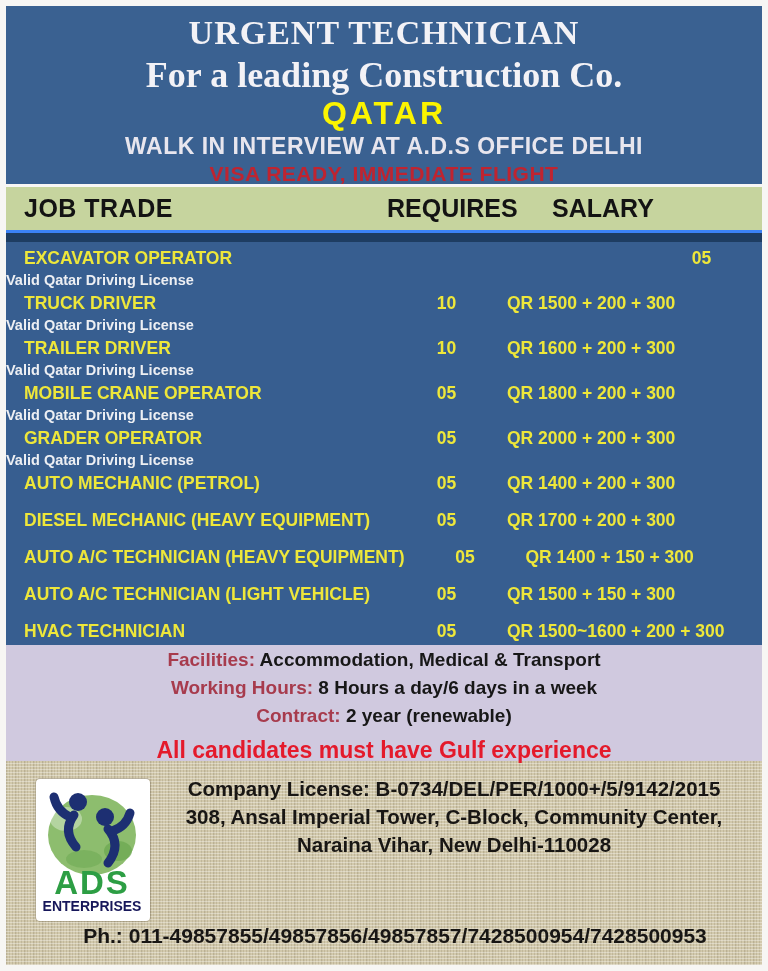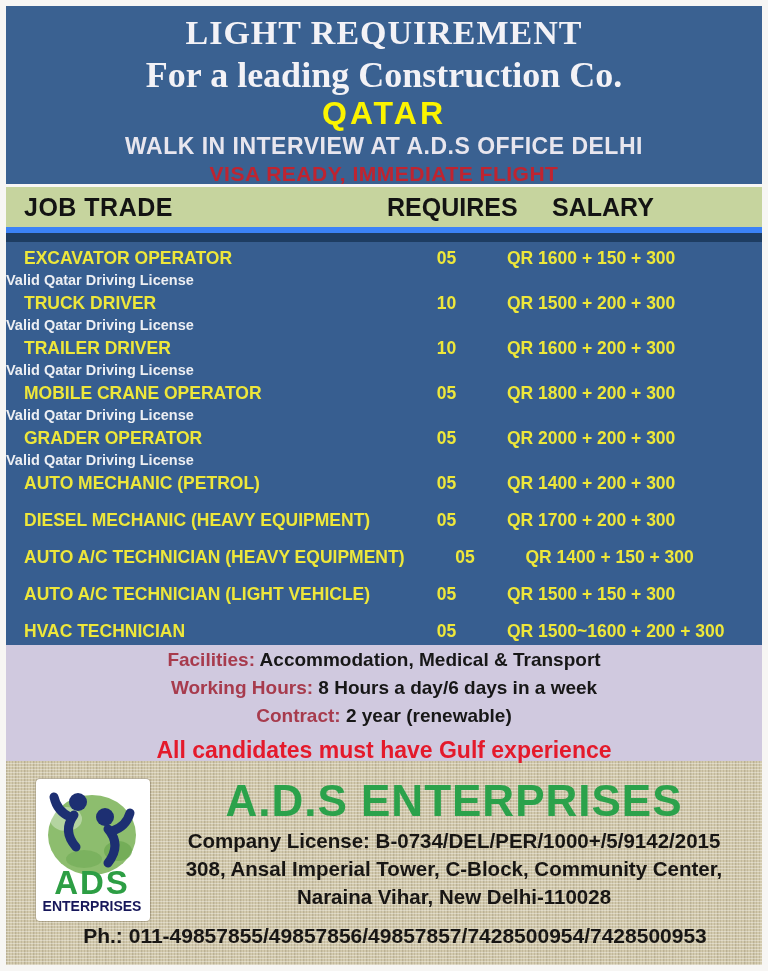--- a/index.html
+++ b/index.html
@@ -50,21 +50,21 @@
     font-weight: bold;
     color: #bf2430;
     letter-spacing: 0.5px;
   }
 
   
   .sec-band {
     height: 46px;
     margin-top: 3px;
     background: #c6d49e;
-    border-bottom: 6px solid #3b82f6;
+    border-bottom: 3px solid #3b82f6;
     display: flex;
     align-items: center;
     padding-left: 18px;
   }
   .band-trade { flex: 1; font-size: 25px; font-weight: bold; color: #131313; letter-spacing: 0.5px; }
   .band-req   { width: 125px; flex-shrink: 0; text-align: center; font-size: 25px; font-weight: bold; color: #131313; }
   .band-sal   { width: 250px; flex-shrink: 0; padding-left: 40px; font-size: 25px; font-weight: bold; color: #131313; }
 
   
   .sec-table {
@@ -158,40 +158,39 @@
     color: #181614;
     white-space: nowrap;
   }
 </style>
 </head>
 <body>
 
 <div class="poster">
 
   <div class="sec-top">
-    <div class="title1">LIGHT REQUIREMENT</div>
+    <div class="title1">URGENT TECHNICIAN</div>
     <div class="title2">For a leading Construction Co.</div>
     <div class="country">QATAR</div>
     <div class="walkin">WALK IN INTERVIEW AT A.D.S OFFICE DELHI</div>
     <div class="visa">VISA READY, IMMEDIATE FLIGHT</div>
   </div>
 
   <div class="sec-band">
     <div class="band-trade">JOB TRADE</div>
     <div class="band-req">REQUIRES</div>
     <div class="band-sal">SALARY</div>
   </div>
 
   <div class="sec-table">
 
     <div class="trow with-note">
       <div class="trade-line">
         <span class="trade">EXCAVATOR OPERATOR</span>
         <span class="req">05</span>
-        <span class="sal">QR 1600 + 150 + 300</span>
       </div>
       <div class="note">Valid Qatar Driving License</div>
     </div>
 
     <div class="trow with-note">
       <div class="trade-line">
         <span class="trade">TRUCK DRIVER</span>
         <span class="req">10</span>
         <span class="sal">QR 1500 + 200 + 300</span>
       </div>
@@ -294,21 +293,20 @@
             <path d="M72 50 q14 16 0 34"></path>
             <path d="M76 52 q14 -4 18 -18"></path>
           </g>
           <circle cx="69" cy="38" r="9" fill="#1d2f72"></circle>
 
           <text x="56" y="115" text-anchor="middle" font-family="Liberation Sans, sans-serif" font-size="33" font-weight="bold" fill="#2d9e44" letter-spacing="2">ADS</text>
           <text x="56" y="132" text-anchor="middle" font-family="Liberation Sans, sans-serif" font-size="14" font-weight="bold" fill="#17175a">ENTERPRISES</text>
         </svg>
       </div>
       <div class="footer-col">
-        <div class="company-name">A.D.S ENTERPRISES</div>
         <div class="footer-line">Company License: B-0734/DEL/PER/1000+/5/9142/2015</div>
         <div class="footer-line">308, Ansal Imperial Tower, C-Block, Community Center,</div>
         <div class="footer-line">Naraina Vihar, New Delhi-110028</div>
       </div>
     </div>
     <div class="phone-line">Ph.: 011-49857855/49857856/49857857/7428500954/7428500953</div>
   </div>
 
 </div>
 

